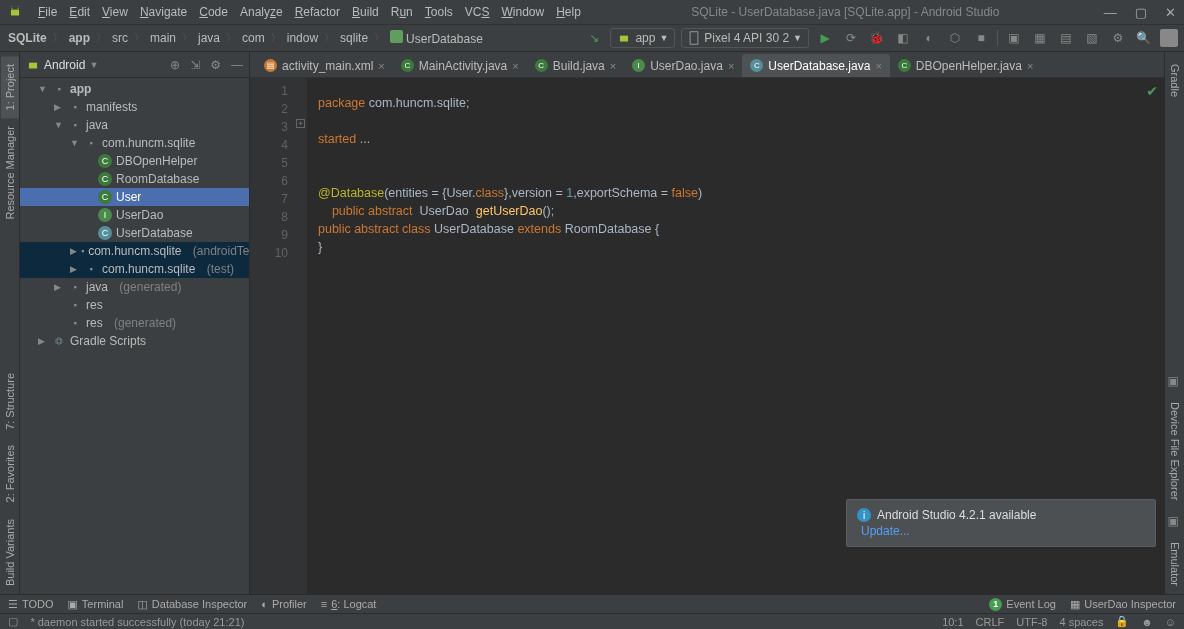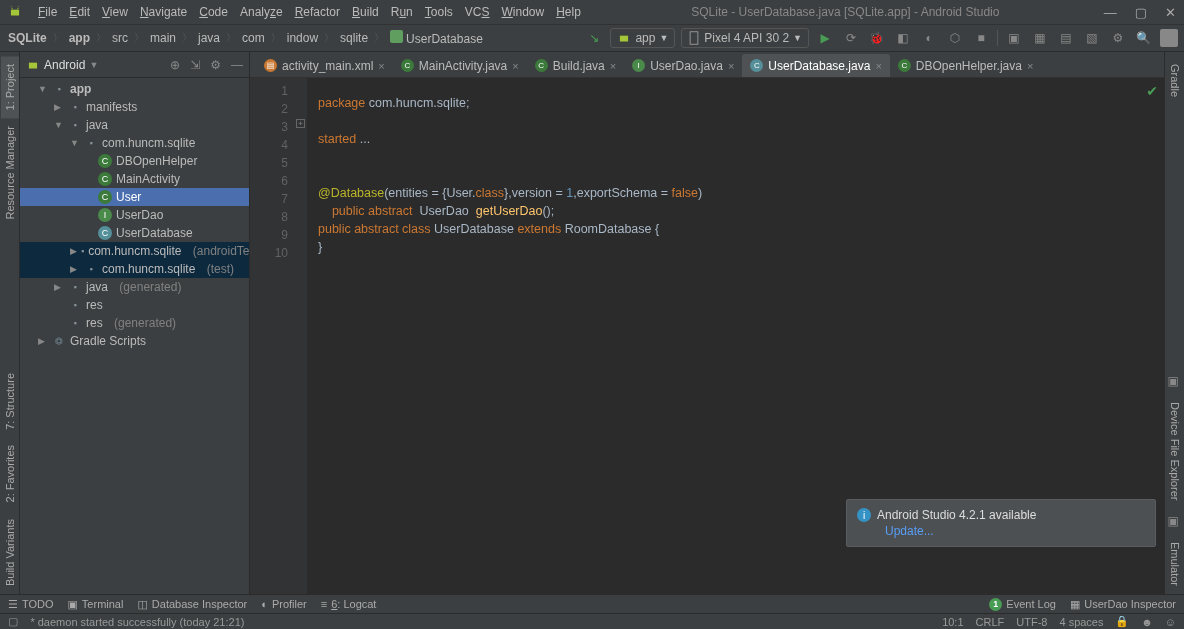--- a/index.html
+++ b/index.html
@@ -67,21 +67,21 @@
 .anno { color: #bbb529; }
 .num { color: #6897bb; }
 .fn { color: #ffc66d; }
 .cls { color: #a9b7c6; }
 .pkg { color: #a9b7c6; }
 .check { position: absolute; top: 4px; right: 6px; color: #499c54; font-size: 14px; }
 
 .notif { position: absolute; right: 28px; bottom: 47px; width: 310px; background: #4c5052; border: 1px solid #5a5d5f; border-radius: 2px; padding: 8px 10px; display: flex; flex-direction: column; }
 .notif .notif-title { color: #ddd; display: flex; align-items: center; gap: 6px; }
 .notif .notif-title .info-icon { width: 14px; height: 14px; border-radius: 50%; background: #3592c4; color: #fff; display: inline-flex; align-items: center; justify-content: center; font-size: 10px; }
-.notif .notif-link { color: #589df6; cursor: pointer; margin-left: 28px; margin-top: 2px; }
+.notif .notif-link { color: #589df6; cursor: pointer; margin-left: 4px; margin-top: 2px; }
 
 .bottombar { height: 19px; background: #3c3f41; border-top: 1px solid #2b2b2b; display: flex; align-items: center; padding: 0 8px; gap: 14px; font-size: 11px; color: #aaa; }
 .bottombar .bb-item { display: flex; align-items: center; gap: 4px; cursor: pointer; }
 .bottombar .spacer { flex: 1; }
 .bottombar .notif-dot { width: 13px; height: 13px; border-radius: 50%; background: #499c54; color: #fff; display: inline-flex; align-items: center; justify-content: center; font-size: 9px; font-weight: bold; }
 
 .statusbar { height: 16px; background: #3c3f41; border-top: 1px solid #2b2b2b; display: flex; align-items: center; padding: 0 8px; gap: 12px; font-size: 11px; color: #999; }
 .statusbar .spacer { flex: 1; }
 
 svg { display: block; }
@@ -220,21 +220,21 @@
           <span class="arrow">▼</span>
           <span class="ticon folder">▪</span>
           <span>com.huncm.sqlite</span>
         </div>
       <div class="tree-item" style="padding-left:78px">
           <span class="ticon circle-c">C</span>
           <span>DBOpenHelper</span>
         </div>
       <div class="tree-item" style="padding-left:78px">
           <span class="ticon circle-c">C</span>
-          <span>MainActivity</span>
+          <span>RoomDatabase</span>
         </div>
       <div class="tree-item selected" style="padding-left:78px">
           <span class="ticon circle-c">C</span>
           <span>User</span>
         </div>
       <div class="tree-item" style="padding-left:78px">
           <span class="ticon circle-i">I</span>
           <span>UserDao</span>
         </div>
       <div class="tree-item" style="padding-left:78px">

